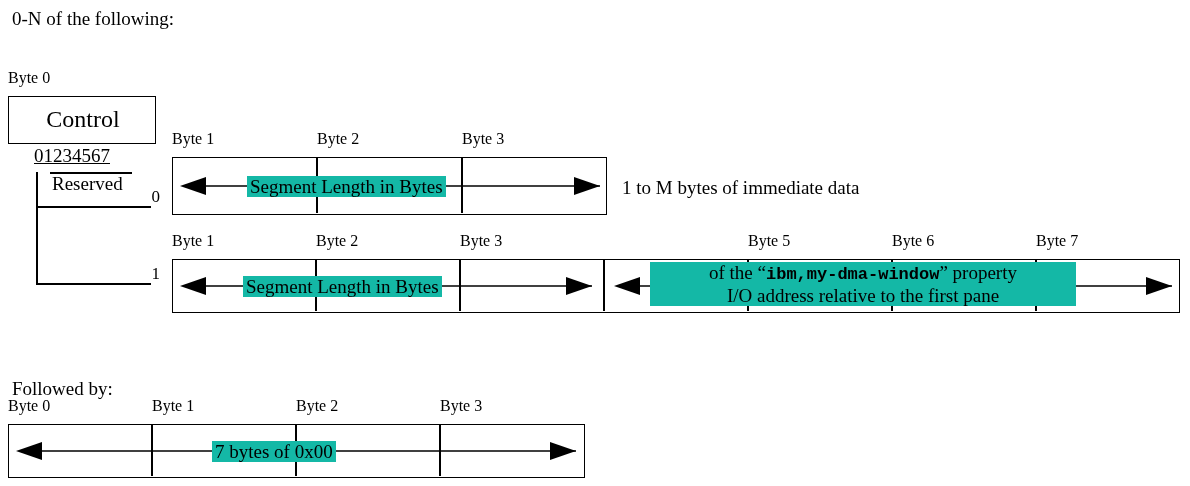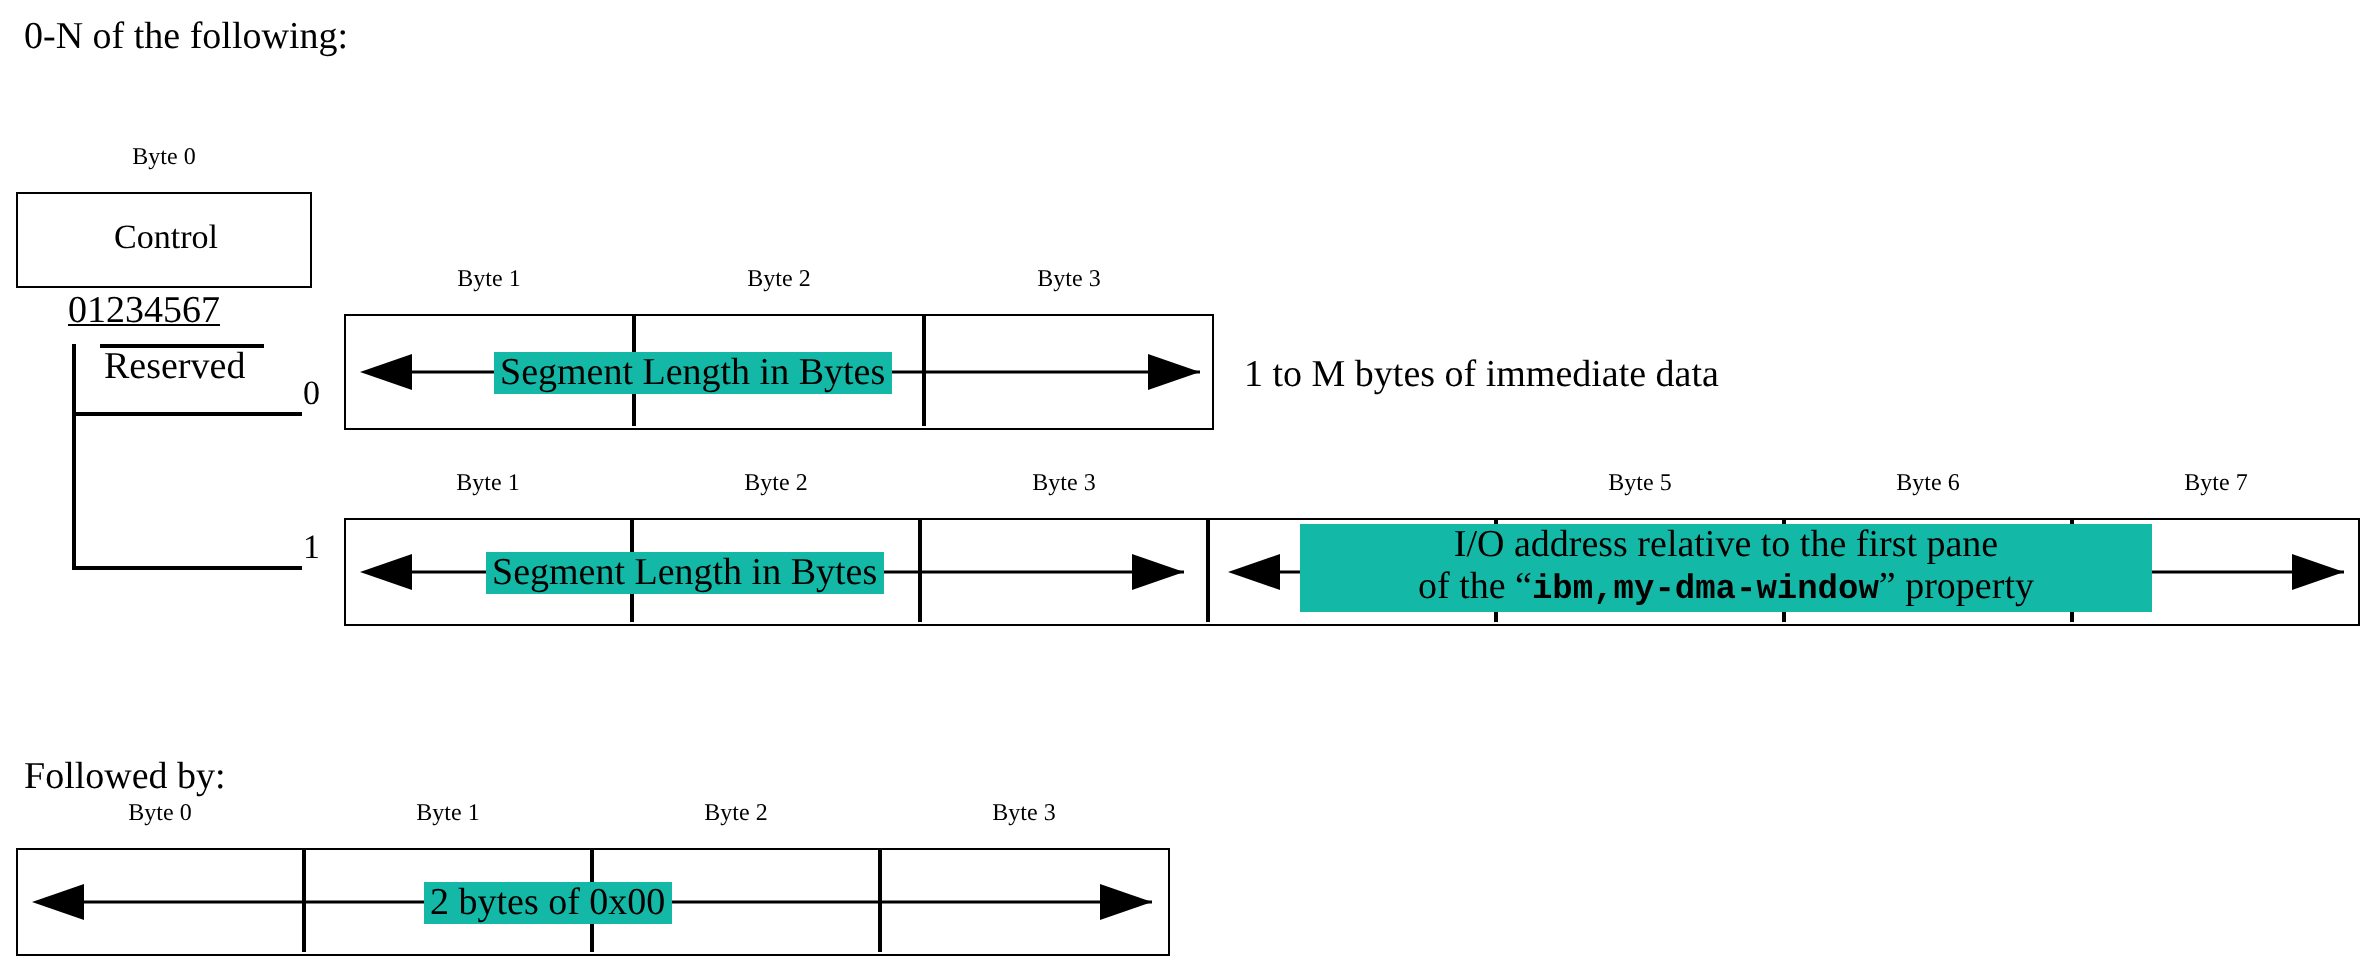--- a/index.html
+++ b/index.html
@@ -20,23 +20,22 @@
   }
   .abs { position: absolute; }
 
   .caption {
     font-size: 19px;
     line-height: 22px;
     white-space: nowrap;
   }
 
   .byte-label {
-    font-size: 12px;
+    font-size: 16px;
     line-height: 20px;
-    text-align: center;
     white-space: nowrap;
   }
 
   .row-index {
     font-size: 17px;
     line-height: 18px;
     text-align: right;
     white-space: nowrap;
   }
 
@@ -45,21 +44,21 @@
     box-sizing: border-box;
     border: 1.6px solid #000;
     background: transparent;
   }
   .vdiv {
     background: #000;
     width: 1.6px;
   }
 
   .control-text {
-    font-size: 17px;
+    font-size: 24px;
     line-height: 20px;
     text-align: center;
     white-space: nowrap;
   }
 
   .bits {
     font-size: 19px;
     line-height: 20px;
     letter-spacing: 0px;
     white-space: nowrap;
@@ -163,37 +162,37 @@
     <polygon points="412,9 386,0 386,18" fill="#000"></polygon>
   </svg>
   <div class="abs arrow-label" style="left:243px; top:276px;">Segment Length in Bytes</div>
 
   <svg class="abs arrowsvg" style="left:614px; top:277px;" width="558" height="18">
     <polygon points="0,9 26,0 26,18" fill="#000"></polygon>
     <line x1="24" y1="9" x2="558" y2="9" stroke="#000" stroke-width="1.6"></line>
     <polygon points="558,9 532,0 532,18" fill="#000"></polygon>
   </svg>
   <div class="abs arrow-label two-line" style="left:650px; top:262px; width:420px;">
+    <div><span>of the “</span><span class="mono">ibm,my-dma-window</span><span>” property</span></div>
     <div>I/O address relative to the first pane</div>
-    <div><span>of the “</span><span class="mono">ibm,my-dma-window</span><span>” property</span></div>
   </div>
 
   <div class="abs caption" style="left:12px; top:378px;">Followed by:</div>
 
   <div class="abs byte-label" style="left:8px; top:396px; width:144px;">Byte 0</div>
   <div class="abs byte-label" style="left:152px; top:396px; width:144px;">Byte 1</div>
   <div class="abs byte-label" style="left:296px; top:396px; width:144px;">Byte 2</div>
   <div class="abs byte-label" style="left:440px; top:396px; width:144px;">Byte 3</div>
 
   <div class="abs cellbox" style="left:8px; top:424px; width:577px; height:54px;">
     <div class="abs vdiv" style="left:142.4px; top:0; height:50.8px;"></div>
     <div class="abs vdiv" style="left:286.4px; top:0; height:50.8px;"></div>
     <div class="abs vdiv" style="left:430.4px; top:0; height:50.8px;"></div>
   </div>
 
   <svg class="abs arrowsvg" style="left:16px; top:442px;" width="560" height="18">
     <polygon points="0,9 26,0 26,18" fill="#000"></polygon>
     <line x1="24" y1="9" x2="560" y2="9" stroke="#000" stroke-width="1.6"></line>
     <polygon points="560,9 534,0 534,18" fill="#000"></polygon>
   </svg>
-  <div class="abs arrow-label" style="left:212px; top:441px;">2 bytes of 0x00</div>
+  <div class="abs arrow-label" style="left:212px; top:441px;">7 bytes of 0x00</div>
 
 </div>
 
 </body></html>

